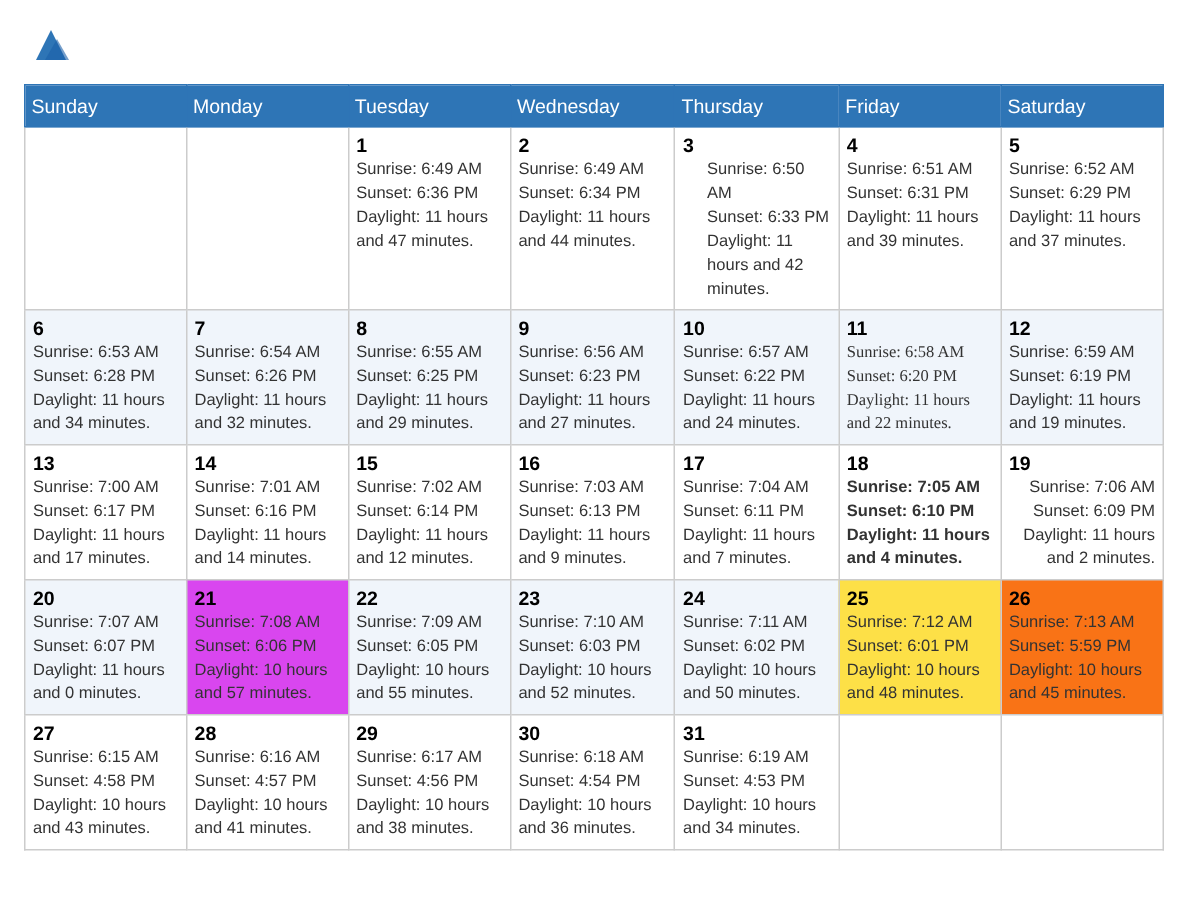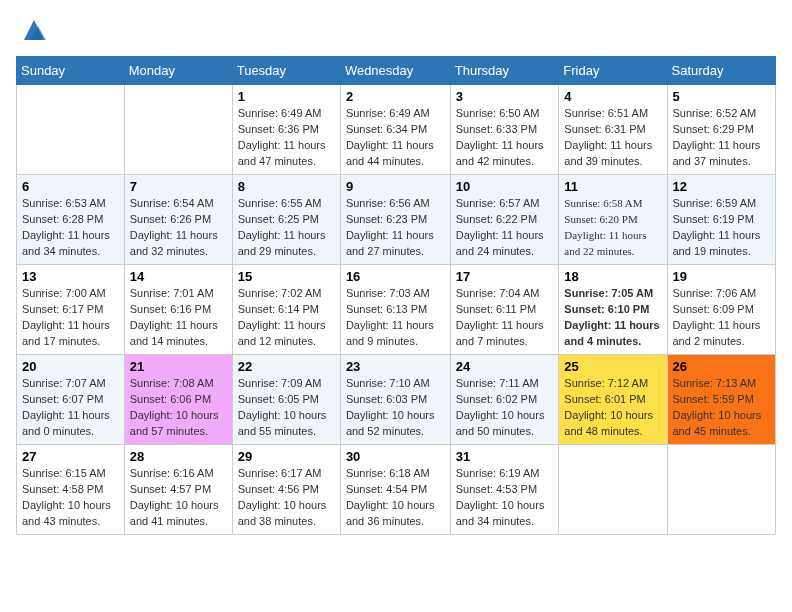--- a/index.html
+++ b/index.html
@@ -141,21 +141,21 @@
 Daylight: 11 hours and 47 minutes.</div>
         </td>
         <td style="background-color: rgb(255, 255, 255);">
           <span class="day-num">2</span>
           <div class="day-info" style="white-space: pre-line;">Sunrise: 6:49 AM
 Sunset: 6:34 PM
 Daylight: 11 hours and 44 minutes.</div>
         </td>
         <td style="background-color: rgb(255, 255, 255);">
           <span class="day-num">3</span>
-          <div class="day-info" style="white-space: pre-line;">Sunrise: 6:50 AM
+          <div class="day-info" style="white-space: pre-line; margin-left: 16px;">Sunrise: 6:50 AM
 Sunset: 6:33 PM
 Daylight: 11 hours and 42 minutes.</div>
         </td>
         <td style="background-color: rgb(255, 255, 255);">
           <span class="day-num">4</span>
           <div class="day-info" style="white-space: pre-line;">Sunrise: 6:51 AM
 Sunset: 6:31 PM
 Daylight: 11 hours and 39 minutes.</div>
         </td>
         <td style="background-color: rgb(255, 255, 255);">
@@ -241,33 +241,33 @@
 Daylight: 11 hours and 7 minutes.</div>
         </td>
         <td style="background-color: rgb(255, 255, 255);">
           <span class="day-num">18</span>
           <div class="day-info" style="white-space: pre-line; font-weight: bold;">Sunrise: 7:05 AM
 Sunset: 6:10 PM
 Daylight: 11 hours and 4 minutes.</div>
         </td>
         <td style="background-color: rgb(255, 255, 255);">
           <span class="day-num">19</span>
-          <div class="day-info" style="white-space: pre-line;">Sunrise: 7:06 AM
+          <div class="day-info" style="white-space: pre-line; text-align: right;">Sunrise: 7:06 AM
 Sunset: 6:09 PM
 Daylight: 11 hours and 2 minutes.</div>
         </td>
       </tr>
       <tr>
         <td style="background-color: rgb(240, 245, 251);">
           <span class="day-num">20</span>
           <div class="day-info" style="white-space: pre-line;">Sunrise: 7:07 AM
 Sunset: 6:07 PM
 Daylight: 11 hours and 0 minutes.</div>
         </td>
-        <td style="background-color: #f0abfc;">
+        <td style="background-color: #d946ef;">
           <span class="day-num">21</span>
           <div class="day-info" style="white-space: pre-line;">Sunrise: 7:08 AM
 Sunset: 6:06 PM
 Daylight: 10 hours and 57 minutes.</div>
         </td>
         <td style="background-color: rgb(240, 245, 251);">
           <span class="day-num">22</span>
           <div class="day-info" style="white-space: pre-line;">Sunrise: 7:09 AM
 Sunset: 6:05 PM
 Daylight: 10 hours and 55 minutes.</div>

